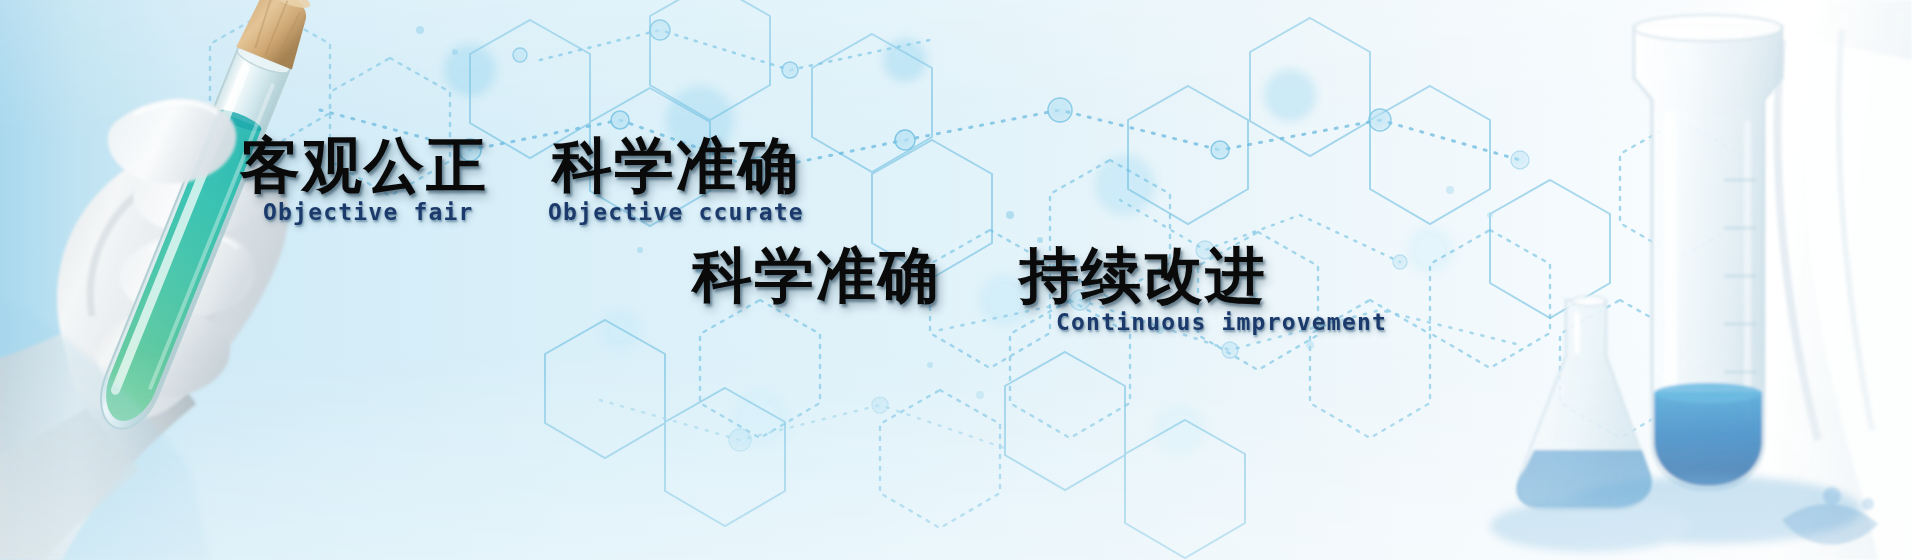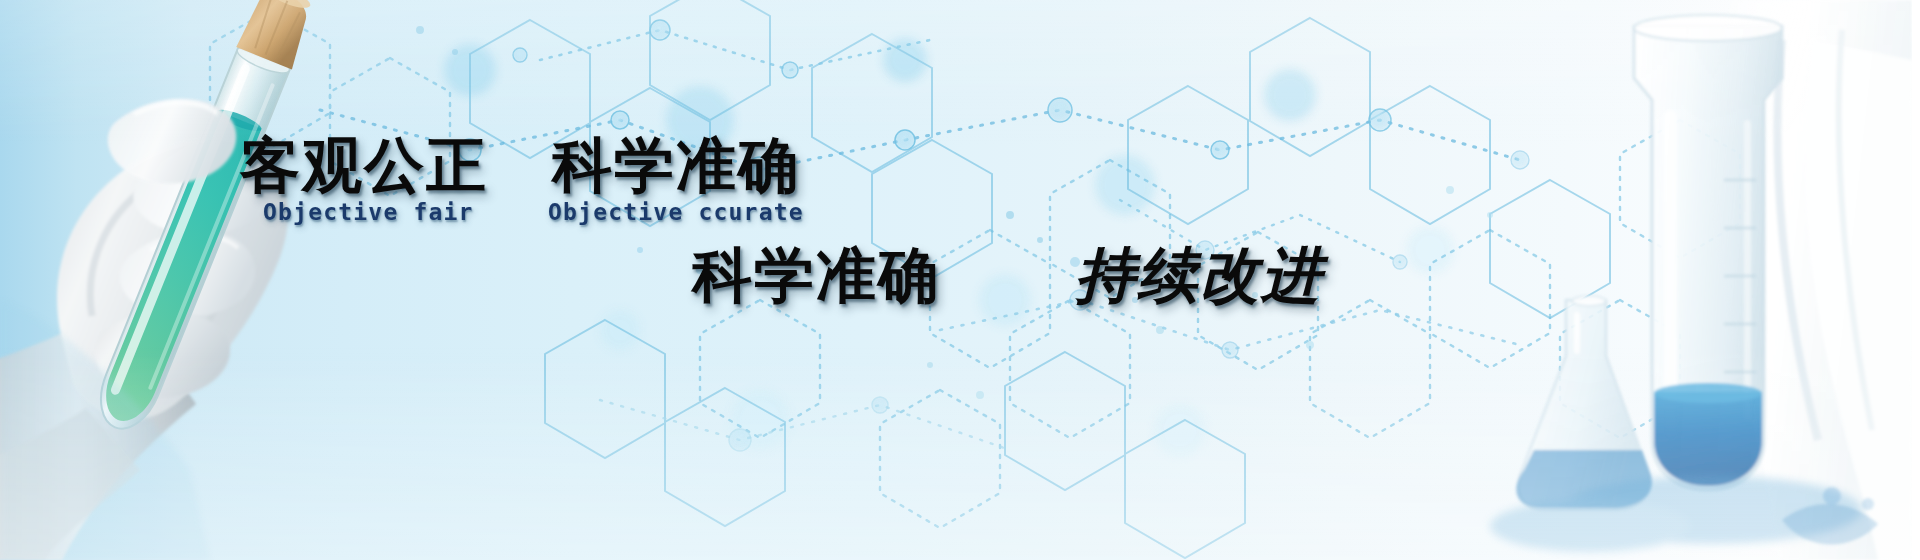--- a/index.html
+++ b/index.html
@@ -103,21 +103,21 @@
       2px 3px 6px rgba(40,80,110,0.30);
   }
 
   #cn-1 { left: 240px; top: 136px; }
   #en-1 { left: 263px; top: 201px; }
   #cn-2 { left: 552px; top: 136px; }
   #en-2 { left: 548px; top: 201px; }
 
   #cn-3 { left: 692px; top: 246px; }
   #en-3 { left: 664px; top: 311px; }
-  #cn-4 { left: 1075px; top: 246px; font-style: italic; }
+  #cn-4 { left: 1019px; top: 246px; }
   #en-4 { left: 1056px; top: 311px; }
 </style>
 </head>
 <body>
 
 <div id="banner">
 
   <svg class="molecules" width="1920" height="560" viewBox="0 0 1920 560" xmlns="http://www.w3.org/2000/svg">
     <defs>
       <g id="hex">
@@ -449,15 +449,16 @@
 
     <div class="cn" id="cn-1">客观公正</div>
     <div class="en" id="en-1">Objective fair</div>
 
     <div class="cn" id="cn-2">科学准确</div>
     <div class="en" id="en-2">Objective ccurate</div>
 
     <div class="cn" id="cn-3">科学准确</div>
 
     <div class="cn" id="cn-4">持续改进</div>
+    <div class="en" id="en-4">Continuous improvement</div>
 
   </div>
 </div>
 
 </body></html>

